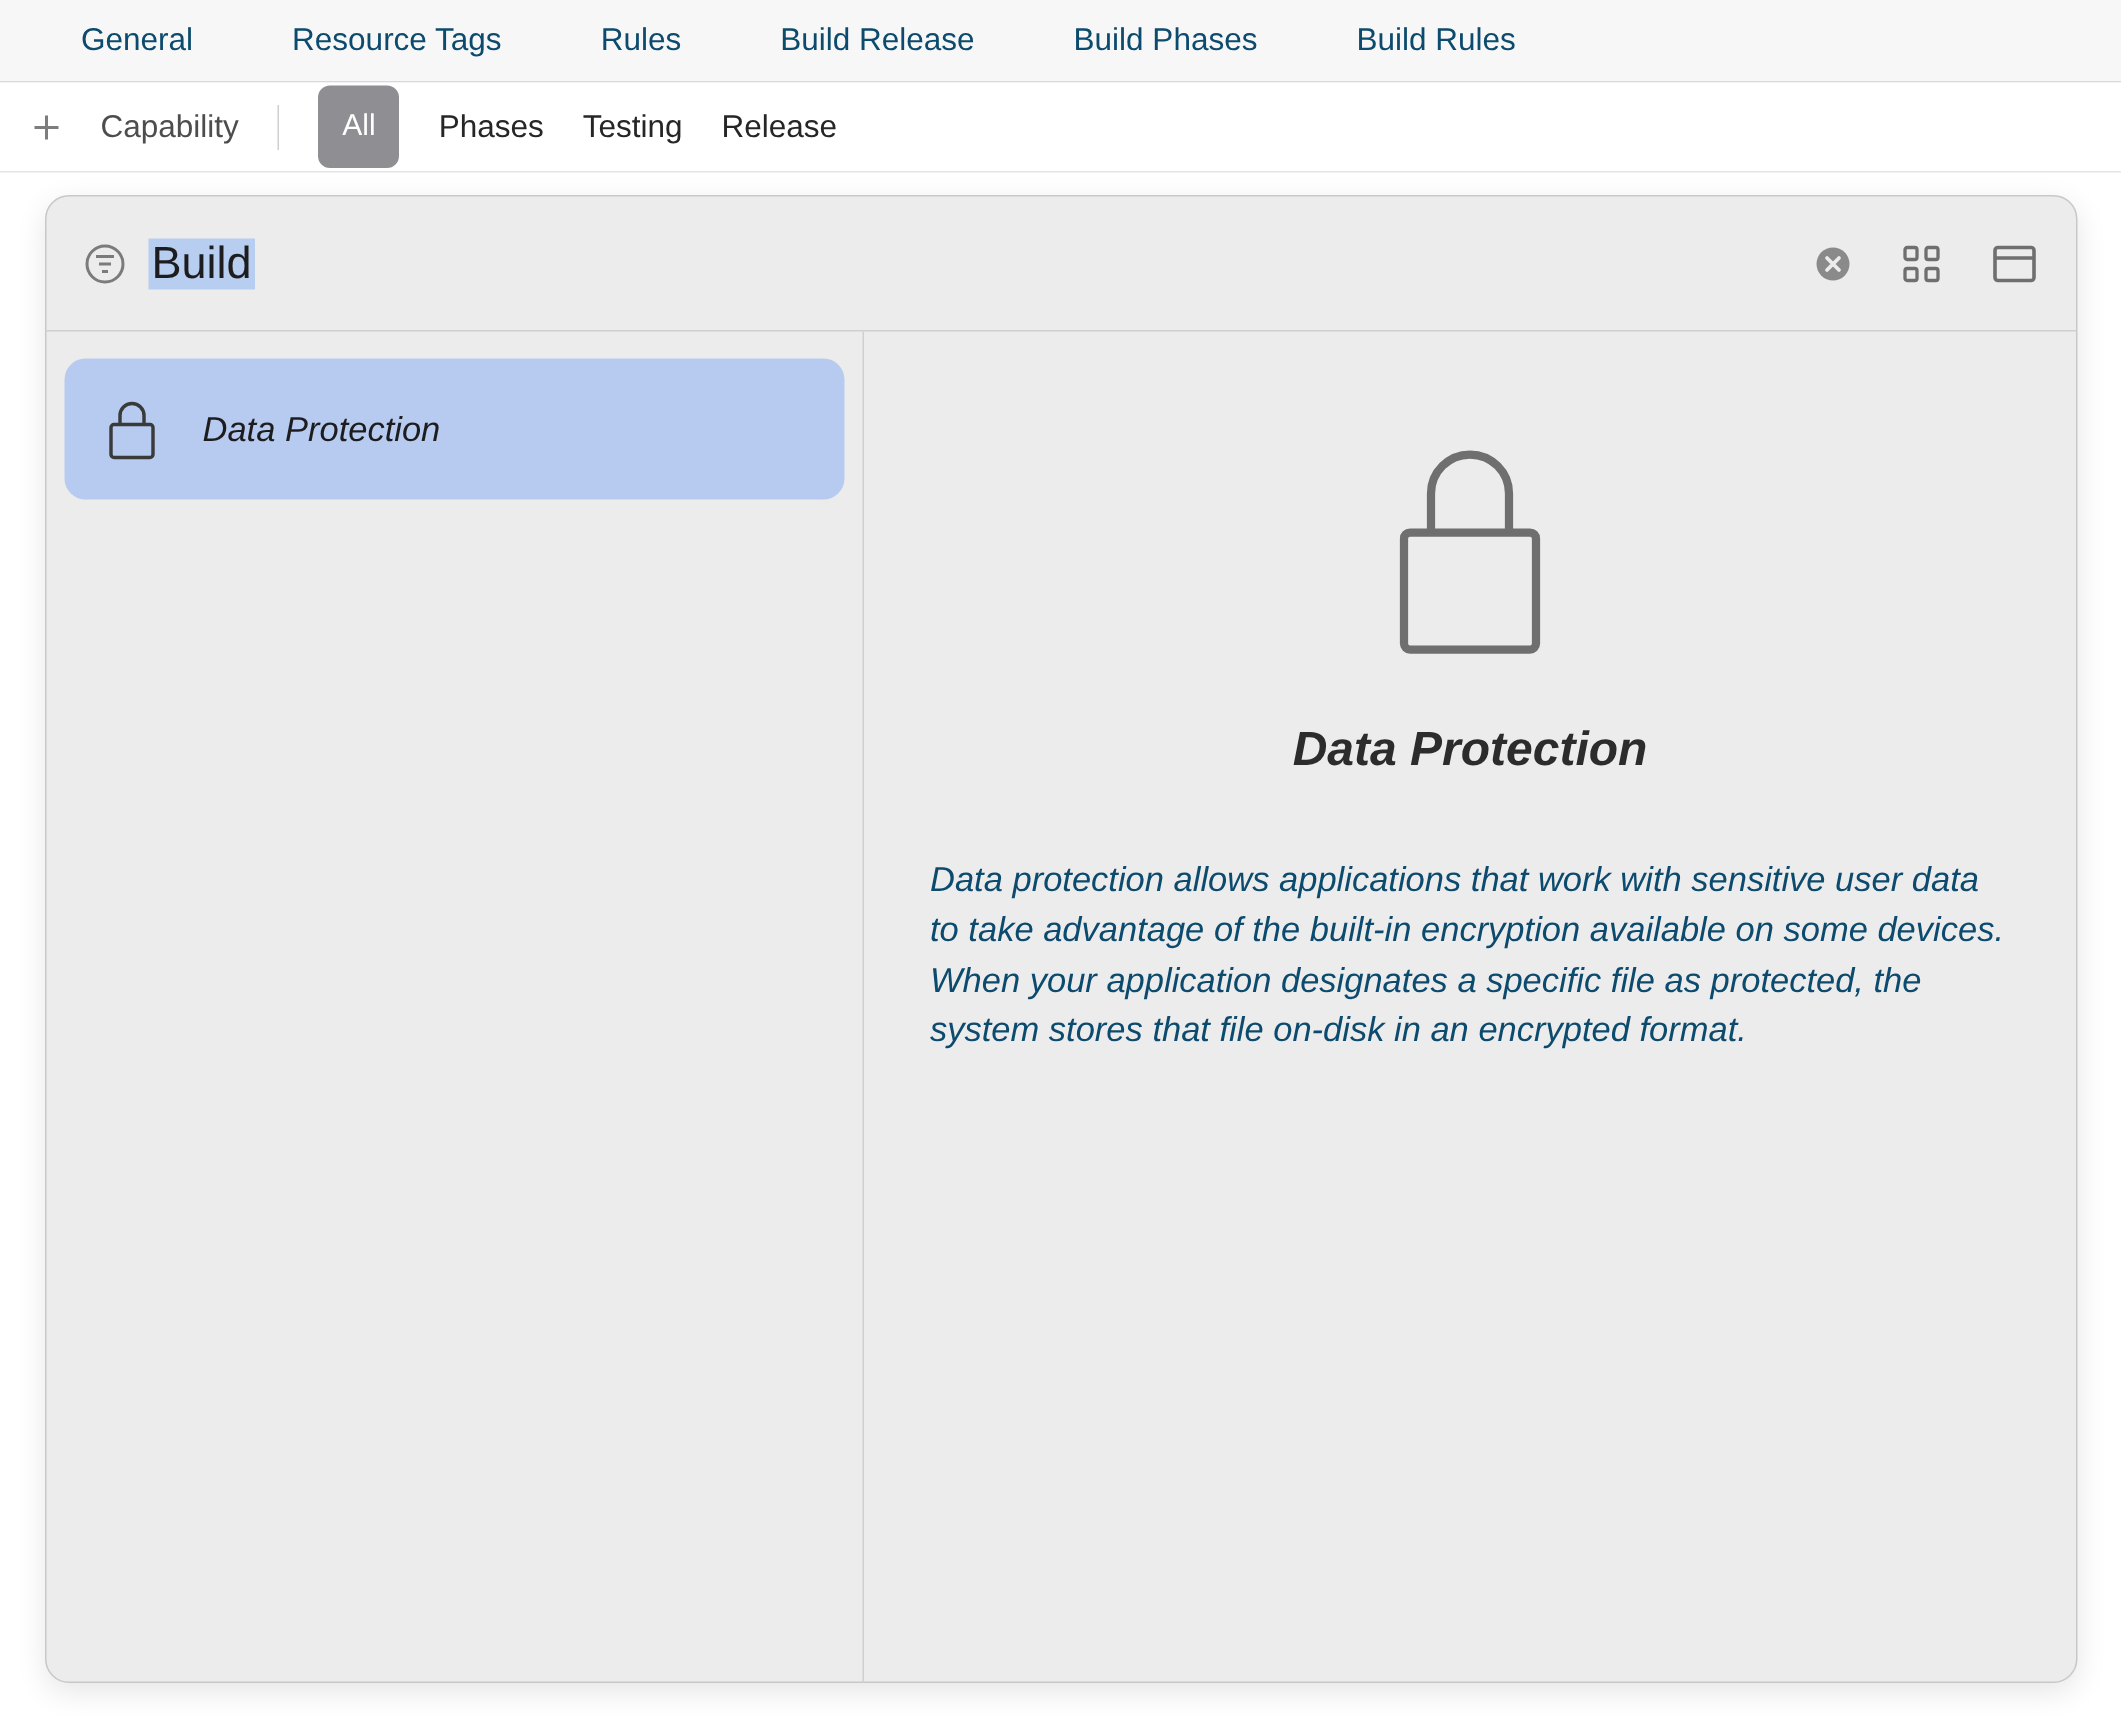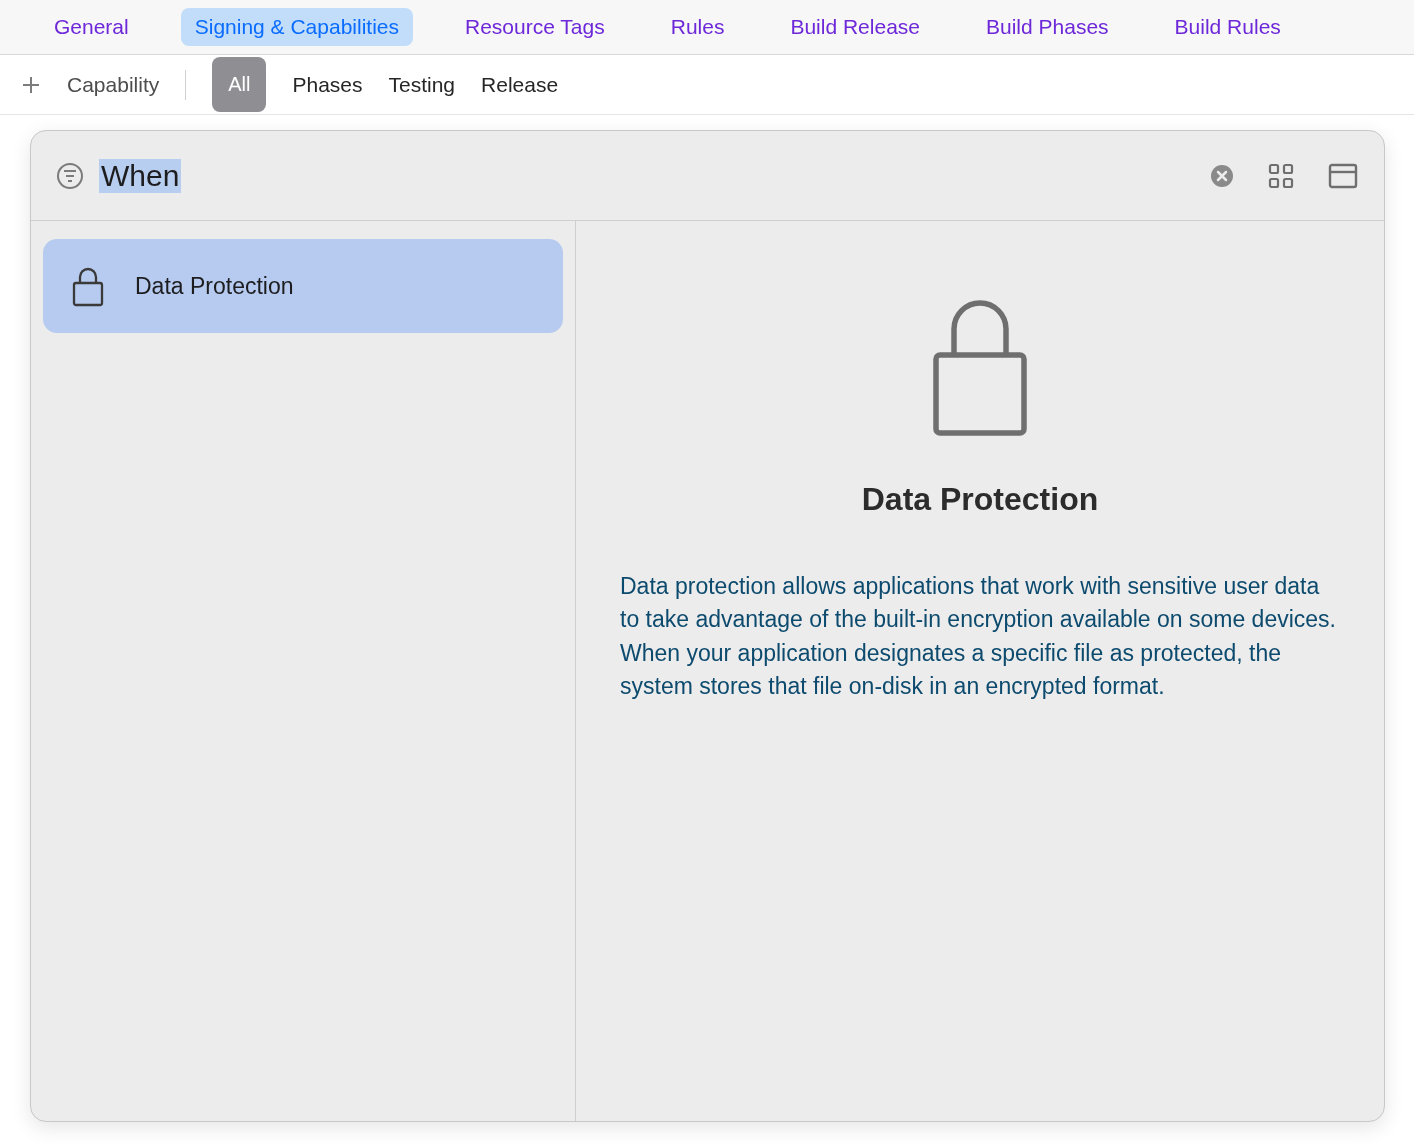--- a/index.html
+++ b/index.html
@@ -17,21 +17,21 @@
       display:flex;
       align-items:center;
       gap:38px;
       padding:0 40px;
       height:55px;
       border-bottom:1px solid #d8d8d8;
       background:#f7f7f7;
     }
     .tab{
       font-size:21px;
-      color:#6d28d9;
+      color:#0c4a6e;
       padding:7px 14px;
       border-radius:8px;
       cursor:default;
     }
     .tab.sel{
       background:#c1ddfa;
       color:#0a6cff;
     }
 
     
@@ -83,21 +83,21 @@
     .search-text{
       font-size:30px;
       background:#b8cef0;
       padding:0 2px;
     }
     .head-spacer{ flex:1; }
     .head-icon{ cursor:default; }
     .head-icon svg{ display:block; }
 
     
-    .panel-body{ flex:1; display:flex; }
+    .panel-body{ flex:1; display:flex;font-style:italic; }
     .left{
       width:545px;
       border-right:1px solid #cfcfcf;
       padding:18px 12px;
     }
     .cap-item{
       display:flex; align-items:center; gap:30px;
       height:94px;
       padding:0 28px;
       border-radius:14px;
@@ -121,21 +121,20 @@
       color:#0c4a6e;
       margin-top:52px;
       max-width:720px;
     }
   </style>
 </head>
 <body>
 
 <div class="tabbar">
   <div class="tab">General</div>
-  <div class="tab sel">Signing &amp; Capabilities</div>
   <div class="tab">Resource Tags</div>
   <div class="tab">Rules</div>
   <div class="tab">Build Release</div>
   <div class="tab">Build Phases</div>
   <div class="tab">Build Rules</div>
 </div>
 
 <div class="subbar">
   <div class="add-cap">
     <svg class="plus" viewBox="0 0 18 18">
@@ -151,21 +150,21 @@
 </div>
 
 <div class="panel">
 
   <div class="panel-head">
     <span class="filter-circ">
       <svg viewBox="0 0 14 14">
           <path d="M1 2h12M3 7h8M5 12h4" stroke-width="2"></path>
         </svg>
     </span>
-    <span class="search-text">When</span>
+    <span class="search-text">Build</span>
     <span class="head-spacer"></span>
 
     <span class="head-icon">
       <svg width="24" height="24" viewBox="0 0 24 24">
         <circle cx="12" cy="12" r="11" fill="#8a8a8a"></circle>
         <path d="M8 8l8 8M16 8l-8 8" stroke="#ececec" stroke-width="2.5" stroke-linecap="round"></path>
       </svg>
     </span>
     <span class="head-icon" style="margin-left:18px">
       <svg width="26" height="26" viewBox="0 0 26 26" fill="none" stroke="#6f6f6f" stroke-width="2.2">

